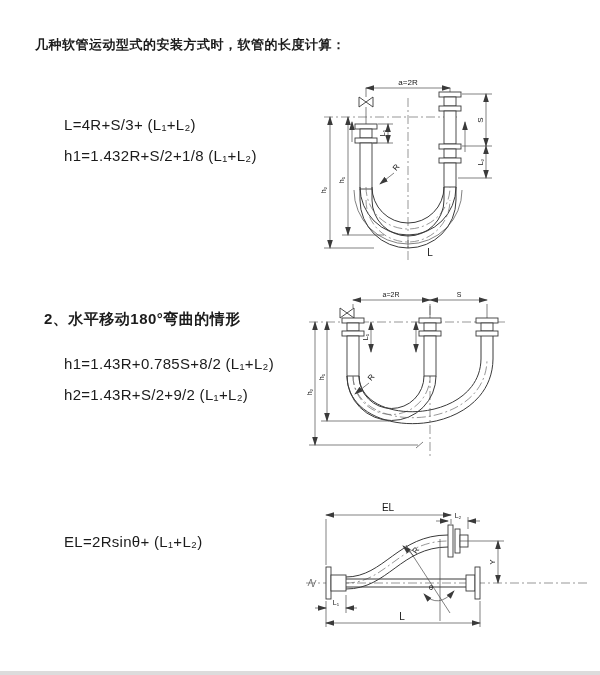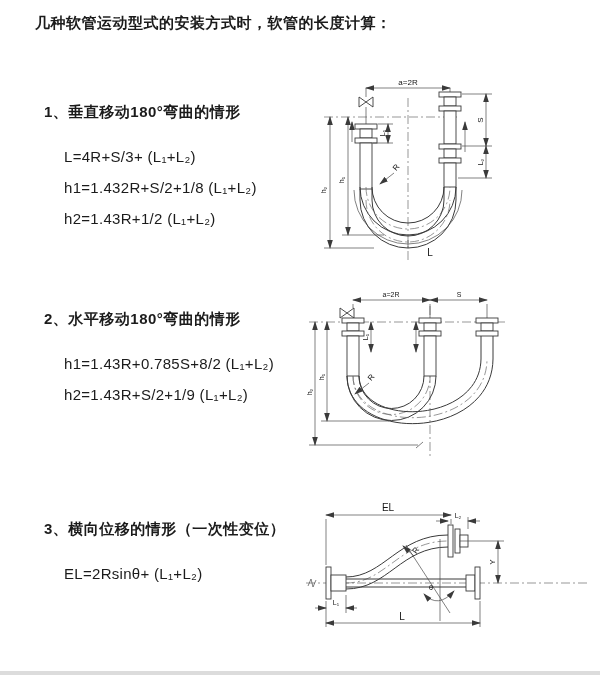--- a/index.html
+++ b/index.html
@@ -1,21 +1,21 @@
 <!DOCTYPE html>
 <html><head>
 <meta charset="utf-8">
 <style>
   html,body{margin:0;padding:0;}
   body{
     width:600px;height:675px;position:relative;background:#ffffff;overflow:hidden;
     font-family:"Liberation Sans","DejaVu Sans",sans-serif;color:#1b1b1b;
   }
   .doc-title{
-    position:absolute;left:35px;top:14px;font-size:15px;font-weight:700;letter-spacing:.5px;
+    position:absolute;left:35px;top:36px;font-size:13px;font-weight:700;letter-spacing:.5px;
   }
   .calc-section{position:absolute;left:44px;}
   .sec-heading{font-size:15px;font-weight:700;letter-spacing:.5px;margin:0 0 13px 0;}
   .formula{font-size:15px;font-weight:400;letter-spacing:.3px;margin:0 0 0 20px;padding-top:13px;line-height:18px;}
   .diagram{position:absolute;}
   
   .hose{stroke:#3a3a3a;stroke-width:1;fill:none;}
   .dim{stroke:#4a4a4a;stroke-width:.7;fill:none;}
   .cl{stroke:#6a6a6a;stroke-width:.7;fill:none;stroke-dasharray:9 3 2 3;}
   .fit{stroke:#3a3a3a;stroke-width:.9;fill:#ffffff;}
@@ -23,34 +23,31 @@
   .lbl-s{font-size:7px;fill:#161616;font-family:"Liberation Sans","DejaVu Sans",sans-serif;}
   .lbl-b{font-size:10px;fill:#161616;font-family:"Liberation Sans","DejaVu Sans",sans-serif;}
   .scan-edge{position:absolute;left:0;bottom:0;width:600px;height:4px;background:#dcdcdc;}
 </style>
 </head>
 <body>
 
 <div class="doc-title">几种软管运动型式的安装方式时，软管的长度计算：</div>
 
 <div class="calc-section" style="top:103px">
-  <div class="sec-heading">1、垂直移动180°弯曲的情形</div>
   <div class="formula">L=4R+S/3+ (L₁+L₂)</div>
   <div class="formula">h1=1.432R+S/2+1/8 (L₁+L₂)</div>
-  <div class="formula">h2=1.43R+1/2 (L₁+L₂)</div>
 </div>
 
 <div class="calc-section" style="top:310px">
   <div class="sec-heading">2、水平移动180°弯曲的情形</div>
   <div class="formula">h1=1.43R+0.785S+8/2 (L₁+L₂)</div>
-  <div class="formula">h2=1.43R+S/2+1/9 (L₁+L₂)</div>
+  <div class="formula">h2=1.43R+S/2+9/2 (L₁+L₂)</div>
 </div>
 
 <div class="calc-section" style="top:520px">
-  <div class="sec-heading">3、横向位移的情形（一次性变位）</div>
   <div class="formula">EL=2Rsinθ+ (L₁+L₂)</div>
 </div>
 
 <svg class="diagram" style="left:308px;top:72px" width="290" height="192" viewBox="0 0 290 192">
   <defs>
     <marker id="d1a" markerWidth="9" markerHeight="8" refX="8" refY="4" orient="auto-start-reverse" markerUnits="userSpaceOnUse">
       <path d="M0,1.2 L9,4 L0,6.8 Z" fill="#3a3a3a"></path>
     </marker>
     <pattern id="d1b" width="3.5" height="3.5" patternUnits="userSpaceOnUse">
       <path d="M0,3.5 L3.5,0 M0,0 L3.5,3.5" stroke="#555" stroke-width="0.7"></path>

